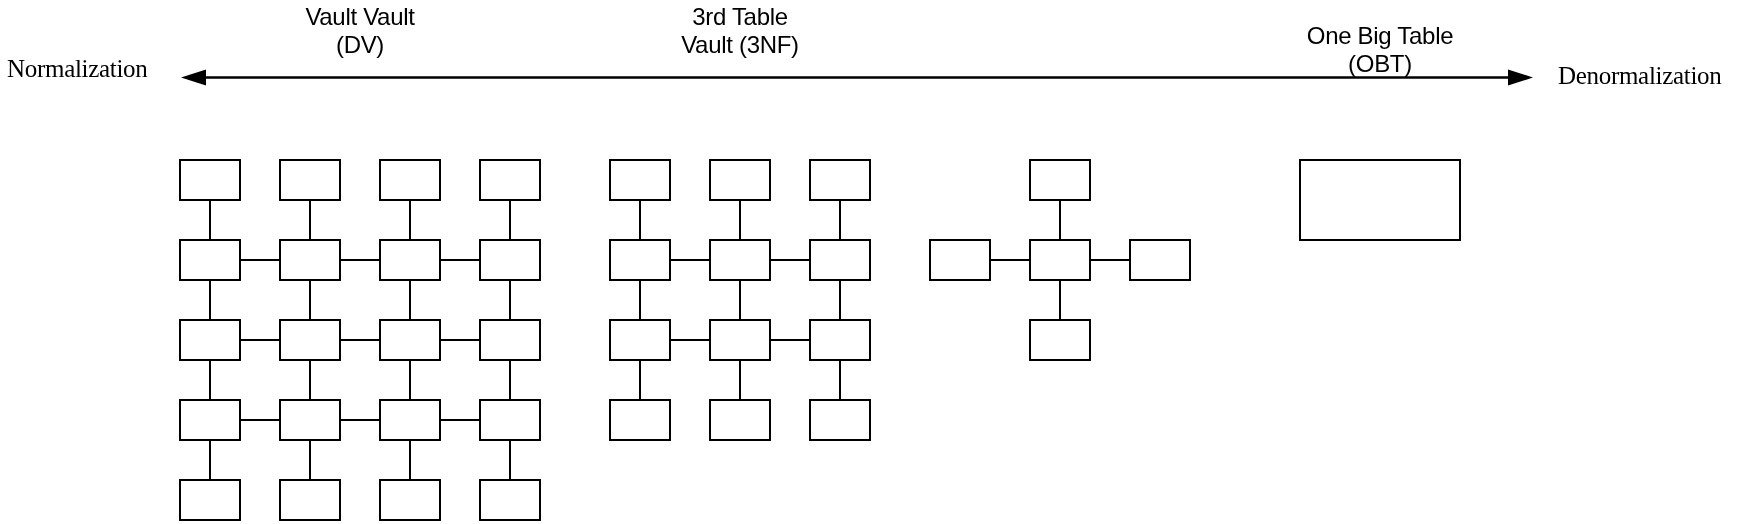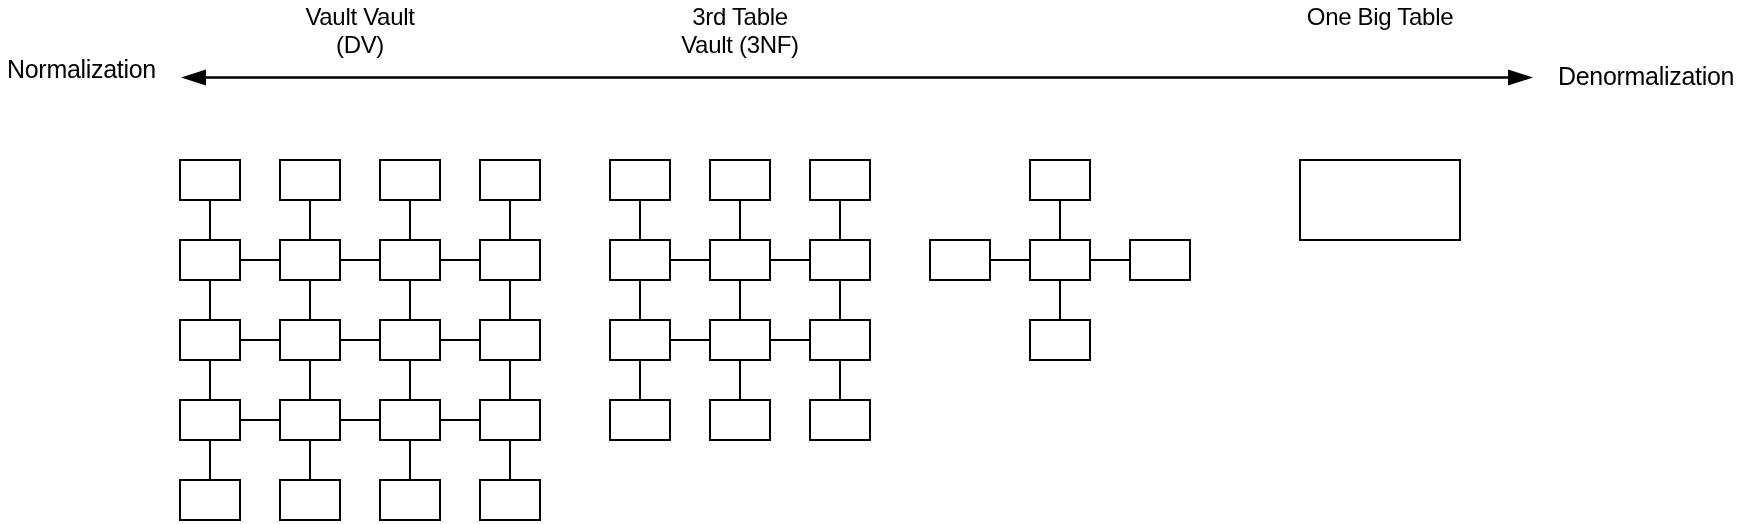--- a/index.html
+++ b/index.html
@@ -9,37 +9,38 @@
     background:#ffffff;
     font-family:"Liberation Sans", sans-serif;
     color:#000;
     overflow:hidden;
   }
   .axis-label{
     position:absolute;
     font-size:25px;
     letter-spacing:-0.3px;
     white-space:nowrap;
+    font-family:Liberation Serif, serif;
   }
   .axis-label.left{left:7px;top:55px;}
   .axis-label.right{left:1558px;top:62px;}
   .approach-label{
     position:absolute;
     top:3px;
     transform:translateX(-50%);
     text-align:center;
     font-size:24px;
     line-height:28px;
     letter-spacing:-0.3px;
     white-space:nowrap;
   }
   #lbl-dv{left:360px;}
   #lbl-3nf{left:740px;}
   #lbl-dim{left:1057px;}
-  #lbl-obt{left:1380px;}
+  #lbl-obt{left:1380px;margin-top:19px;}
   svg{position:absolute;left:0;top:0;}
 </style>
 </head>
 <body>
 
 <div class="canvas">
 
   <div class="axis-label left">Normalization</div>
 
   <div class="axis-label right">Denormalization</div>
@@ -50,20 +51,21 @@
   </div>
 
   <div class="approach-label" id="lbl-3nf">
     <div>3rd Table</div>
     <div>Vault (3NF)</div>
   </div>
 
 
   <div class="approach-label" id="lbl-obt">
     <div>One Big Table</div>
+    <div>(OBT)</div>
   </div>
 
   <svg id="schema-svg" width="1742" height="524" viewBox="0 0 1742 524">
     <line x1="200" y1="77.5" x2="1514" y2="77.5" stroke="#000000" stroke-width="2.4"></line>
     <polygon points="181,77.5 206,69.5 206,85.5" fill="#000000"></polygon>
     <polygon points="1533,77.5 1508,69.5 1508,85.5" fill="#000000"></polygon>
   <line x1="210" y1="200" x2="210" y2="240" stroke="#000000" stroke-width="2"></line>
       <line x1="210" y1="280" x2="210" y2="320" stroke="#000000" stroke-width="2"></line>
       <line x1="210" y1="360" x2="210" y2="400" stroke="#000000" stroke-width="2"></line>
       <line x1="210" y1="440" x2="210" y2="480" stroke="#000000" stroke-width="2"></line>

